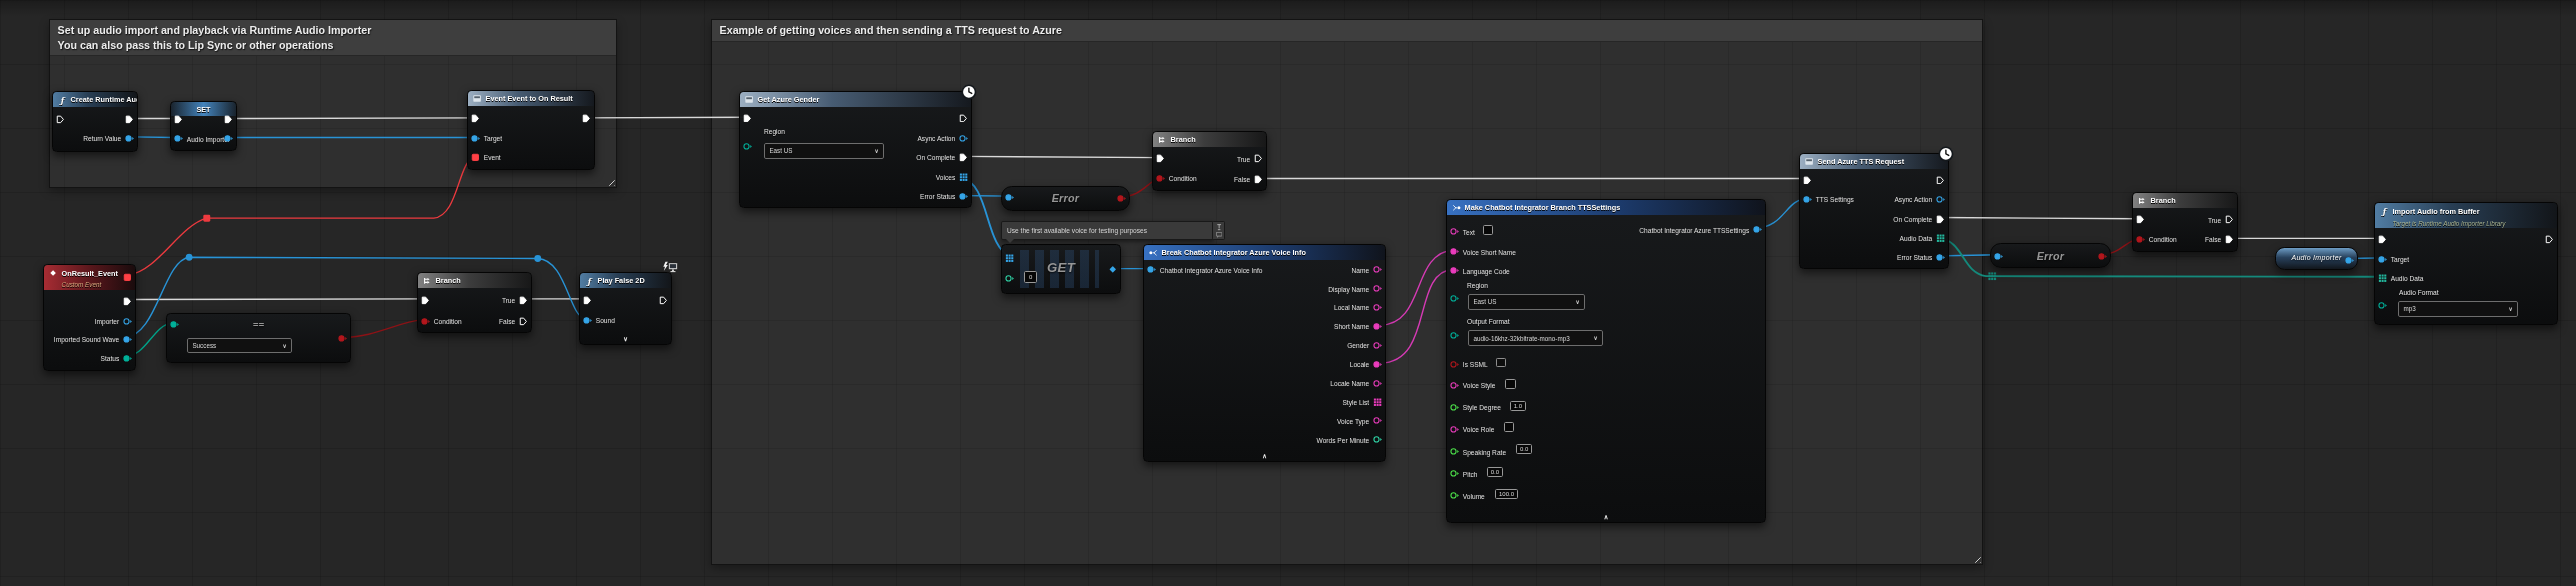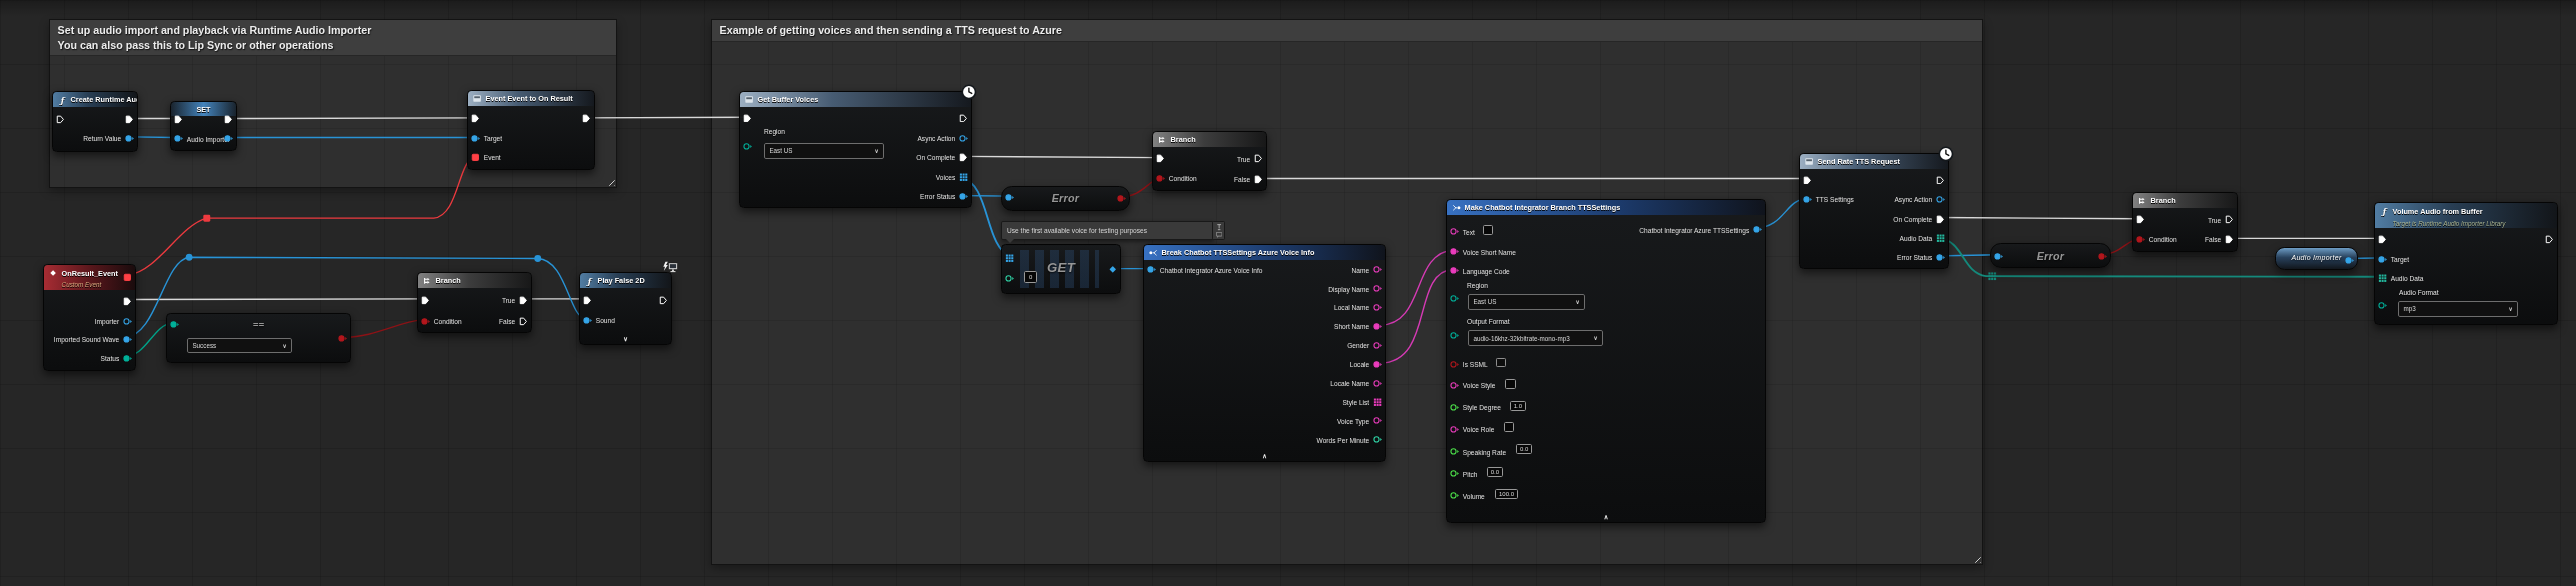--- a/index.html
+++ b/index.html
@@ -302,21 +302,21 @@
         <span class="chev">∨</span>
       </div>
       <div class="node" style="left: 739px; top: 91px; width: 231px; height: 115px;">
         <div class="hd hd-callable">
           <span class="icon">
             <svg width="8.2" height="7" viewBox="0 0 13 11">
               <rect x="0.5" y="0.5" width="12" height="10" rx="1" fill="#dde5ec"></rect>
               <rect x="2" y="2" width="9" height="3" fill="#55626e"></rect>
             </svg>
           </span>
-          <span>Get Buffer Voices</span>
+          <span>Get Azure Gender</span>
         </div>
         <div class="pin" style="top: 21.4px; left: 2.5px;"><svg width="10" height="8.8" viewBox="0 0 16 14">
             <path d="M2,1.8 h5.4 l4.4,5.2 -4.4,5.2 H2 z" fill="#ffffff" stroke="#ffffff" stroke-width="1.6"></path>
           </svg></div>
         <div class="pin" style="top: 21.4px; right: 2.5px;"><svg width="10" height="8.8" viewBox="0 0 16 14">
             <path d="M2,1.8 h5.4 l4.4,5.2 -4.4,5.2 H2 z" fill="none" stroke="#ffffff" stroke-width="1.6"></path>
           </svg></div>
         <div class="pin" style="top: 50px; left: 2.5px;"><svg width="10" height="8.8" viewBox="0 0 16 14">
             <circle cx="5.6" cy="7" r="4.1" fill="none" stroke="#00b19a" stroke-width="1.7"></circle>
             <path d="M11.6,4.6 L14.2,7 L11.6,9.4 z" fill="#00b19a"></path>
@@ -416,21 +416,21 @@
         <span class="pin-label lab-out" style="top: 47px; right: 15.8px;">False</span>
       </div>
       <div class="node" style="left: 1143px; top: 244px; width: 241px; height: 216px;">
         <div class="hd hd-struct">
           <span class="icon">
             <svg width="8.8" height="7.6" viewBox="0 0 14 12">
               <circle cx="3" cy="6" r="2.4" fill="#fff"></circle>
               <path d="M6,6 h3 M8,6 l4,-4 M8,6 l4,4" stroke="#fff" stroke-width="1.4" fill="none"></path>
             </svg>
           </span>
-          <span>Break Chatbot TTSSettings Azure Voice Info</span>
+          <span>Break Chatbot Integrator Azure Voice Info</span>
         </div>
         <div class="pin" style="top: 20px; left: 2.5px;"><svg width="10" height="8.8" viewBox="0 0 16 14">
             <circle cx="5.6" cy="7" r="4.1" fill="#35a5e8" stroke="#35a5e8" stroke-width="1.7"></circle>
             <path d="M11.6,4.6 L14.2,7 L11.6,9.4 z" fill="#35a5e8"></path>
           </svg></div>
         <span class="pin-label lab-in" style="top: 24.6px; left: 15.8px;">Chatbot Integrator Azure Voice Info</span>
         <div class="pin" style="top: 20px; right: 2.5px;"><svg width="10" height="8.8" viewBox="0 0 16 14">
             <circle cx="5.6" cy="7" r="4.1" fill="none" stroke="#e93cbc" stroke-width="1.7"></circle>
             <path d="M11.6,4.6 L14.2,7 L11.6,9.4 z" fill="#e93cbc"></path>
           </svg></div>
@@ -597,21 +597,21 @@
         <div class="node-chev" style="bottom: 1.9px;">∧</div>
       </div>
       <div class="node" style="left: 1799px; top: 153px; width: 148px; height: 114px;">
         <div class="hd hd-callable">
           <span class="icon">
             <svg width="8.2" height="7" viewBox="0 0 13 11">
               <rect x="0.5" y="0.5" width="12" height="10" rx="1" fill="#dde5ec"></rect>
               <rect x="2" y="2" width="9" height="3" fill="#55626e"></rect>
             </svg>
           </span>
-          <span>Send Rate TTS Request</span>
+          <span>Send Azure TTS Request</span>
         </div>
         <div class="pin" style="top: 21.4px; left: 2.5px;"><svg width="10" height="8.8" viewBox="0 0 16 14">
             <path d="M2,1.8 h5.4 l4.4,5.2 -4.4,5.2 H2 z" fill="#ffffff" stroke="#ffffff" stroke-width="1.6"></path>
           </svg></div>
         <div class="pin" style="top: 21.4px; right: 2.5px;"><svg width="10" height="8.8" viewBox="0 0 16 14">
             <path d="M2,1.8 h5.4 l4.4,5.2 -4.4,5.2 H2 z" fill="none" stroke="#ffffff" stroke-width="1.6"></path>
           </svg></div>
         <div class="pin" style="top: 41px; left: 2.5px;"><svg width="10" height="8.8" viewBox="0 0 16 14">
             <circle cx="5.6" cy="7" r="4.1" fill="#35a5e8" stroke="#35a5e8" stroke-width="1.7"></circle>
             <path d="M11.6,4.6 L14.2,7 L11.6,9.4 z" fill="#35a5e8"></path>
@@ -696,21 +696,21 @@
       <span class="lab-above" style="left: 2399px; top: 289px;">Audio Format</span>
       <div class="widget w-drop" style="left: 2398px; top: 301px; width: 120px; height: 15.8px;">
         <span>mp3</span>
         <span class="chev">∨</span>
       </div>
       <div class="node" style="left: 2374px; top: 202px; width: 182px; height: 121px;">
         <div class="hd hd-function two">
           <span class="icon">
             <span class="f-glyph">ƒ</span>
           </span>
-          <span>Volume Audio from Buffer</span>
+          <span>Import Audio from Buffer</span>
           <span class="sub sub-lib">Target is Runtime Audio Importer Library</span>
         </div>
         <div class="pin" style="top: 32px; left: 2.5px;"><svg width="10" height="8.8" viewBox="0 0 16 14">
             <path d="M2,1.8 h5.4 l4.4,5.2 -4.4,5.2 H2 z" fill="#ffffff" stroke="#ffffff" stroke-width="1.6"></path>
           </svg></div>
         <div class="pin" style="top: 32px; right: 2.5px;"><svg width="10" height="8.8" viewBox="0 0 16 14">
             <path d="M2,1.8 h5.4 l4.4,5.2 -4.4,5.2 H2 z" fill="none" stroke="#ffffff" stroke-width="1.6"></path>
           </svg></div>
         <div class="pin" style="top: 52px; left: 2.5px;"><svg width="10" height="8.8" viewBox="0 0 16 14">
             <circle cx="5.6" cy="7" r="4.1" fill="#35a5e8" stroke="#35a5e8" stroke-width="1.7"></circle>

